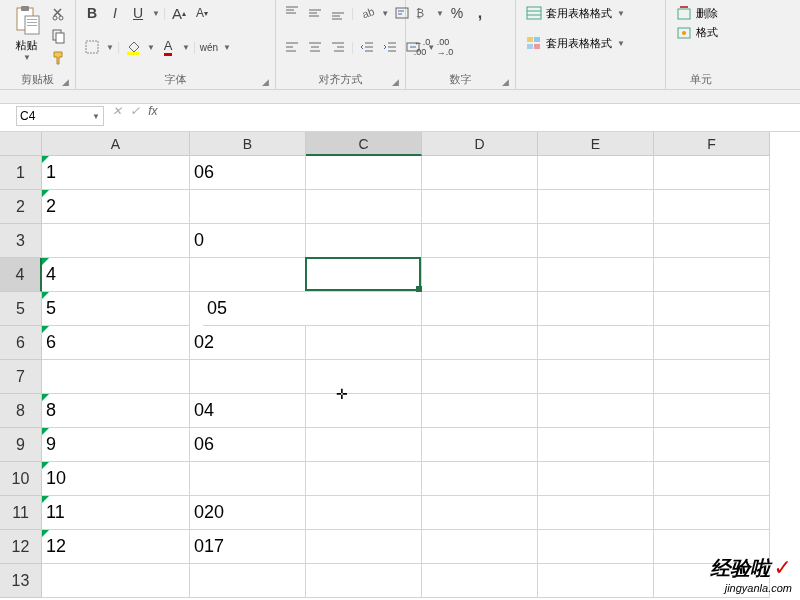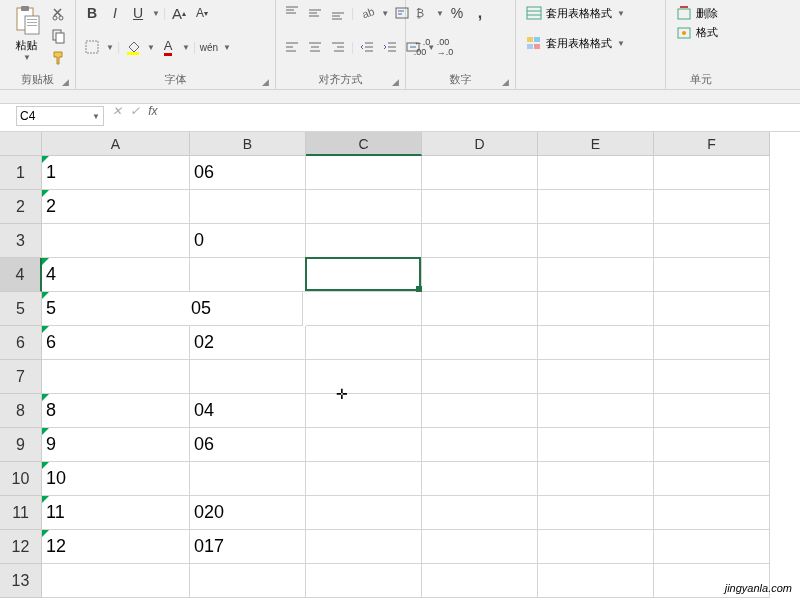--- a/index.html
+++ b/index.html
@@ -337,21 +337,21 @@
       <div class="cell num-text" style="left: 0px; top: 238px; width: 148px; height: 34px;">8</div>
       <div class="cell num-text" style="left: 0px; top: 272px; width: 148px; height: 34px;">9</div>
       <div class="cell num-text" style="left: 0px; top: 306px; width: 148px; height: 34px;">10</div>
       <div class="cell num-text" style="left: 0px; top: 340px; width: 148px; height: 34px;">11</div>
       <div class="cell num-text" style="left: 0px; top: 374px; width: 148px; height: 34px;">12</div>
       <div class="cell" style="left: 0px; top: 408px; width: 148px; height: 34px;"></div>
       <div class="cell" style="left: 148px; top: 0px; width: 116px; height: 34px;">06</div>
       <div class="cell" style="left: 148px; top: 34px; width: 116px; height: 34px;"></div>
       <div class="cell" style="left: 148px; top: 68px; width: 116px; height: 34px;">0</div>
       <div class="cell" style="left: 148px; top: 102px; width: 116px; height: 34px;"></div>
-      <div class="cell" style="left: 145px; top: 136px; width: 116px; height: 34px;">05</div>
+      <div class="cell" style="left: 161px; top: 136px; width: 116px; height: 34px;">05</div>
       <div class="cell" style="left: 148px; top: 170px; width: 116px; height: 34px;">02</div>
       <div class="cell" style="left: 148px; top: 204px; width: 116px; height: 34px;"></div>
       <div class="cell" style="left: 148px; top: 238px; width: 116px; height: 34px;">04</div>
       <div class="cell" style="left: 148px; top: 272px; width: 116px; height: 34px;">06</div>
       <div class="cell" style="left: 148px; top: 306px; width: 116px; height: 34px;"></div>
       <div class="cell" style="left: 148px; top: 340px; width: 116px; height: 34px;">020</div>
       <div class="cell" style="left: 148px; top: 374px; width: 116px; height: 34px;">017</div>
       <div class="cell" style="left: 148px; top: 408px; width: 116px; height: 34px;"></div>
       <div class="cell" style="left: 264px; top: 0px; width: 116px; height: 34px;"></div>
       <div class="cell" style="left: 264px; top: 34px; width: 116px; height: 34px;"></div>
@@ -407,14 +407,15 @@
       <div class="cell" style="left: 612px; top: 408px; width: 116px; height: 34px;"></div>
       <div class="sel-cell" style="left: 263px; top: 101px; width: 116px; height: 34px;">
         <div class="sel-handle"></div>
       </div>
     </div>
 </div>
 
 <div class="cursor-cross" id="cursor-cross" style="left: 336px; top: 386px;">✛</div>
 
 <div class="watermark">
+  <div><span class="wm-main">经验啦</span> <span class="wm-check">✓</span></div>
   <div class="wm-sub">jingyanla.com</div>
 </div>
 
 </body></html>

